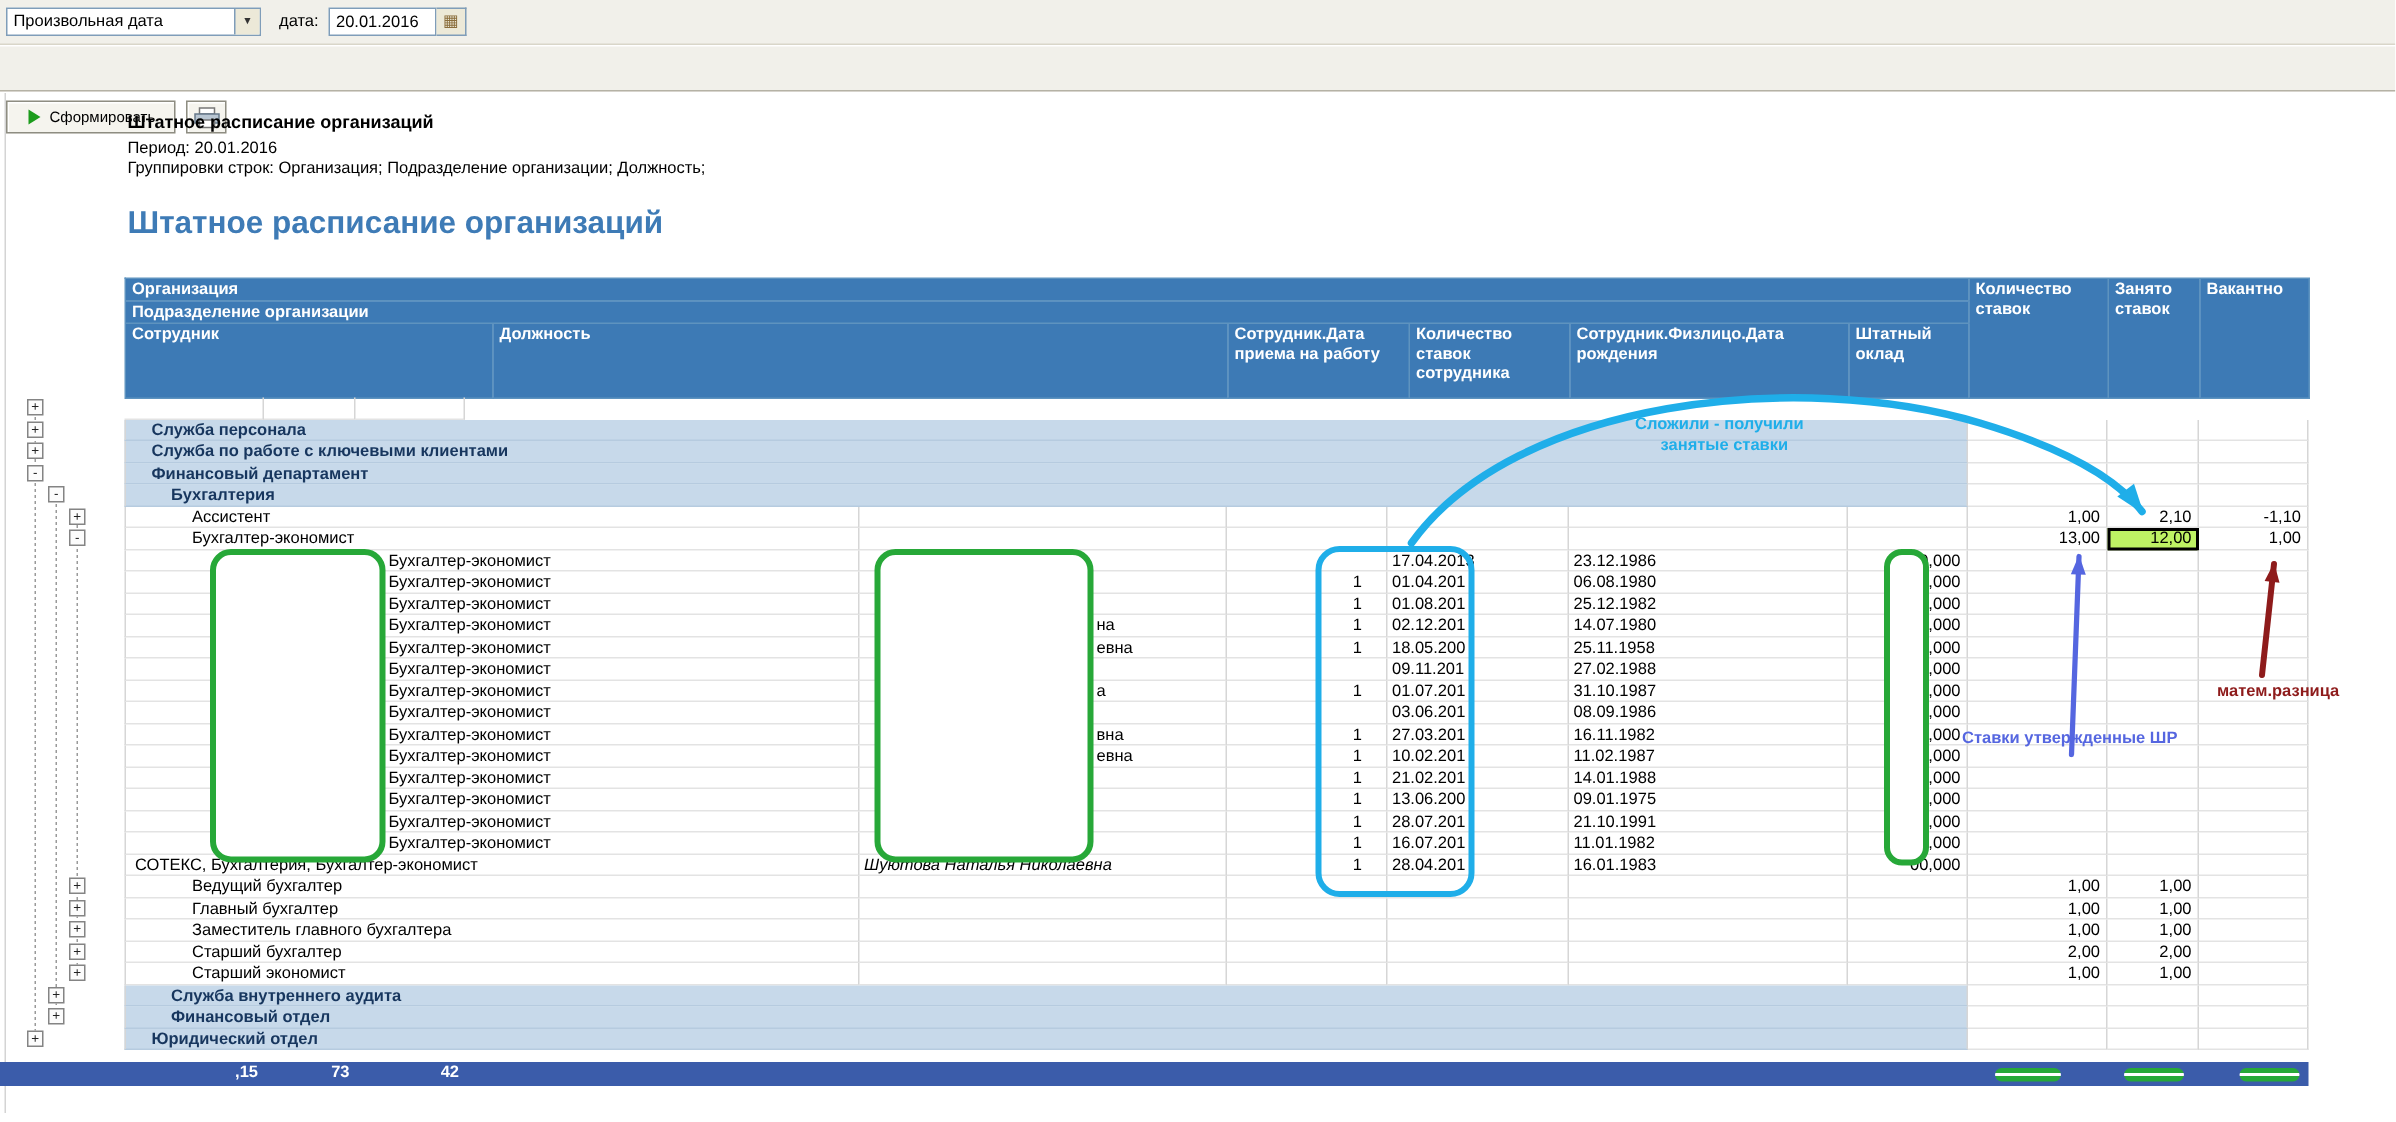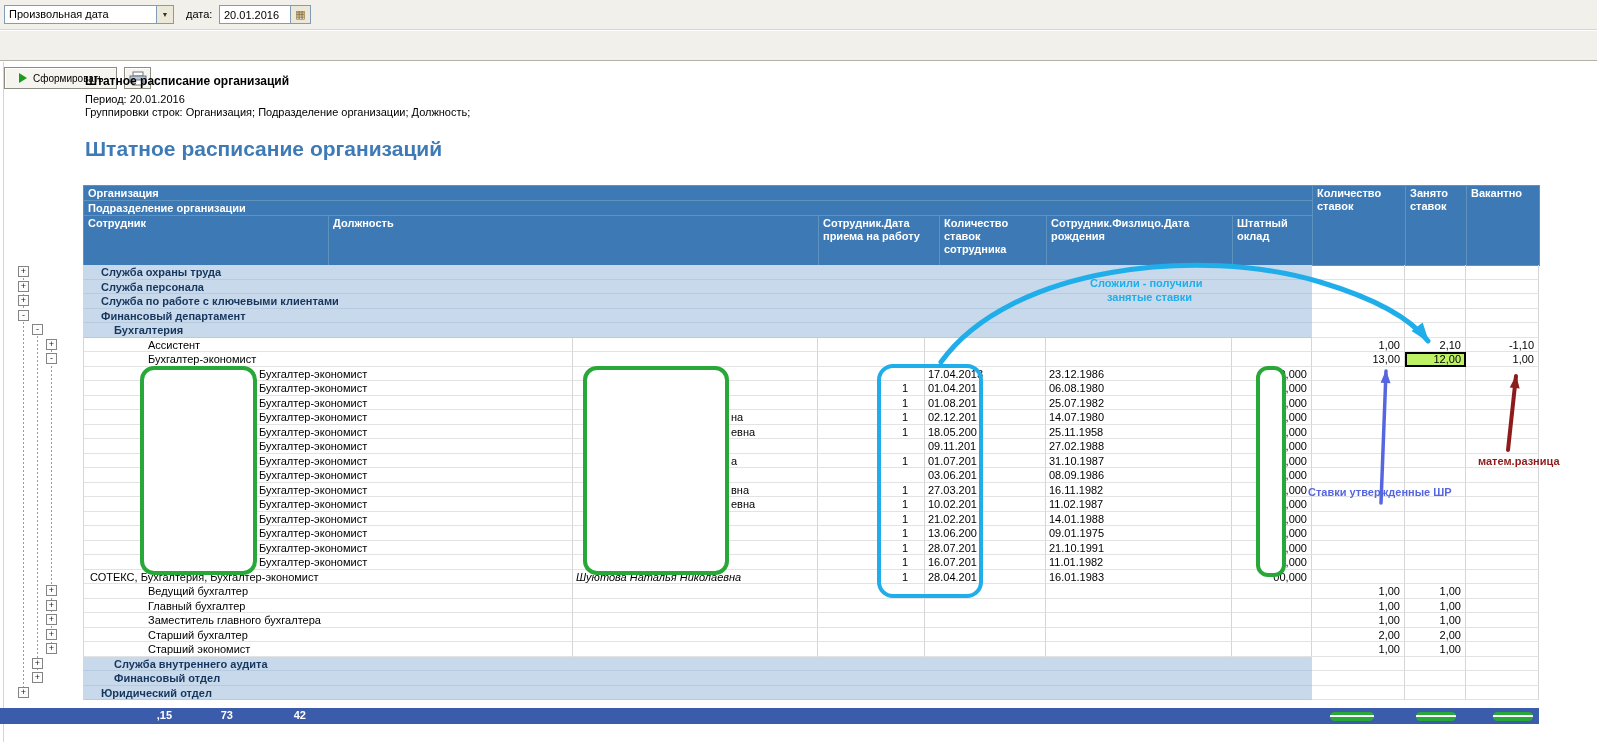--- a/index.html
+++ b/index.html
@@ -51,21 +51,21 @@
   .gut{width:83px;flex:none;position:relative}
   .tbox{position:absolute;top:1px;width:11px;height:11px;border:1px solid #848484;background:#fcfcfc;
         font-size:9px;line-height:9px;text-align:center;color:#222;cursor:default}
   .cell{border-right:1px solid #d6d6d6;border-bottom:1px solid #e3e3e3;overflow:hidden;flex:none}
   .c1{width:490px;padding-left:3px;border-left:1px solid #d6d6d6}
   .c2{width:245px}.c3{width:107px}.c4{width:121px}.c5{width:186px}.c6{width:80px}
   .c7{width:93px}.c8{width:61px}.c9{width:73px}
   .num{text-align:right;padding-right:4px}
   .cnt{padding-right:16px}
   .dt{padding-left:3px}
-  .pos{padding-left:64px}
+  .pos{padding-left:44px}
   .gband{width:1229px;background:var(--groupbg,#c7d9ea);color:var(--groupfg,#17365e);font-weight:bold;
          border-left:1px solid #d6d6d6;border-bottom:1px solid #b6cbdf}
   .g1{padding-left:17px}.g2{padding-left:30px}
   .sel{outline:2px solid #000;outline-offset:-2px;background:#bef264}
   .spacer{height:8px}
   .total{height:15.5px;line-height:15.5px;background:var(--totalbg,#3b5caa);color:#fff;font-weight:bold}
   .tc{flex:none;overflow:hidden}
   .tlabel{width:1229px;padding-left:3px}
   .tv{text-align:right;padding-right:4px}
 
@@ -155,21 +155,20 @@
       <div class="hcell hr8">Занято ставок</div>
       <div class="hcell hr9">Вакантно</div>
     </div>
   </div>
 
   <div id="tbody">
       <div class="r">
         <div class="gut">
           <div class="tbox" style="left: 18px;">+</div>
         </div>
-        <div class="cell gband g1">Служба охраны труда</div>
         <div class="cell c7 num"></div>
         <div class="cell c8 num"></div>
         <div class="cell c9 num"></div>
       </div>
       <div class="r">
         <div class="gut">
           <div class="tbox" style="left: 18px;">+</div>
         </div>
         <div class="cell gband g1">Служба персонала</div>
         <div class="cell c7 num"></div>
@@ -254,21 +253,21 @@
         <div class="cell c7 num"></div>
         <div class="cell c8 num"></div>
         <div class="cell c9 num"></div>
       </div>
       <div class="r">
         <div class="gut"></div>
         <div class="cell c1" style="padding-left: 175px;">Бухгалтер-экономист</div>
         <div class="cell c2" style="padding-left: 158px;"></div>
         <div class="cell c3 num cnt">1</div>
         <div class="cell c4 dt">01.08.201</div>
-        <div class="cell c5 dt">25.07.1982</div>
+        <div class="cell c5 dt">25.12.1982</div>
         <div class="cell c6 num">00,000</div>
         <div class="cell c7 num"></div>
         <div class="cell c8 num"></div>
         <div class="cell c9 num"></div>
       </div>
       <div class="r">
         <div class="gut"></div>
         <div class="cell c1" style="padding-left: 175px;">Бухгалтер-экономист</div>
         <div class="cell c2" style="padding-left: 158px;">на</div>
         <div class="cell c3 num cnt">1</div>

